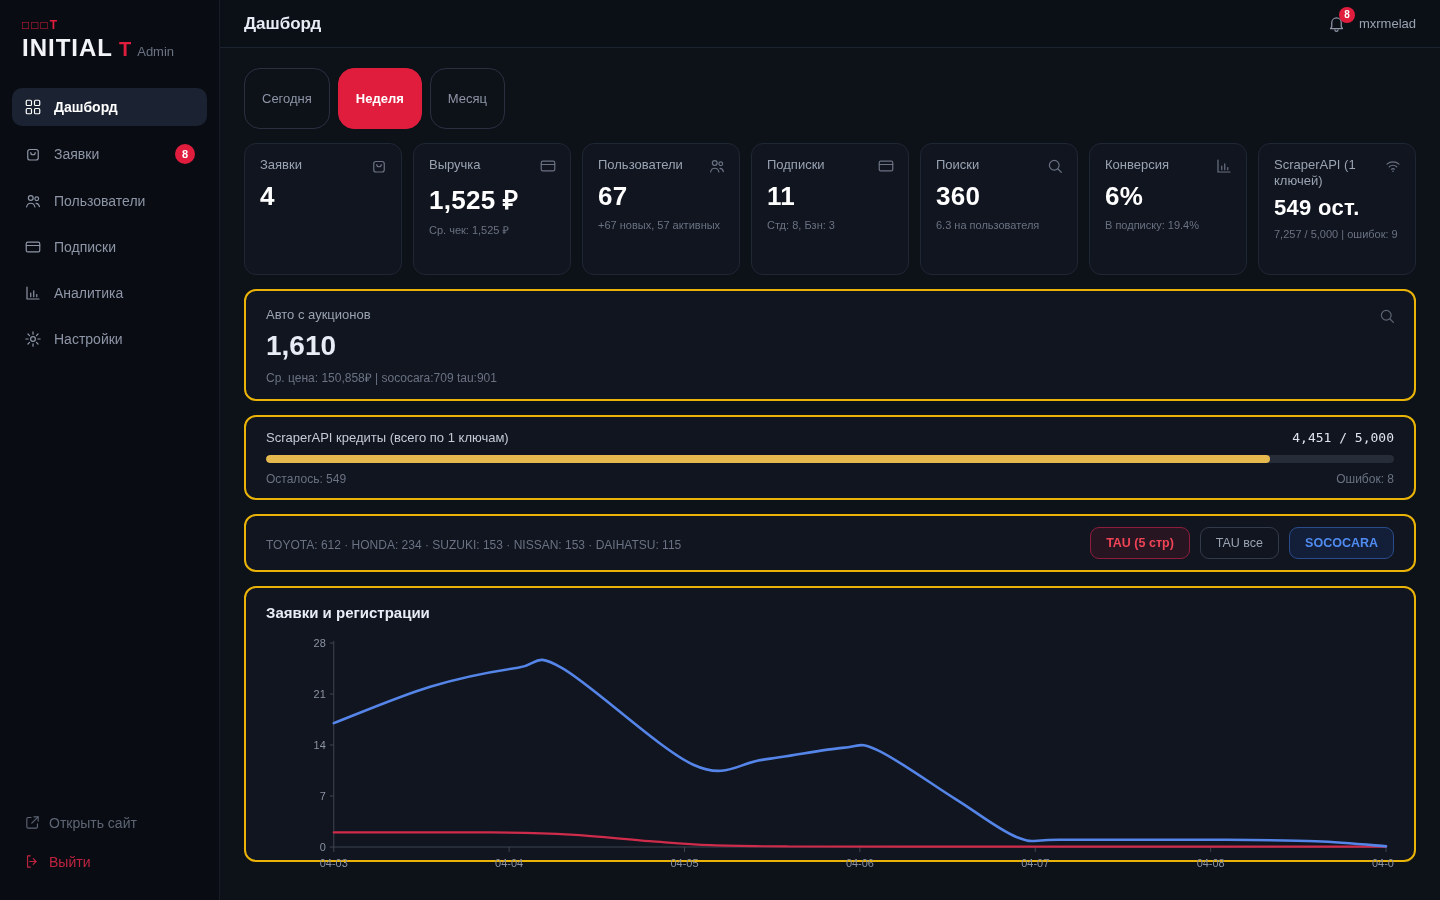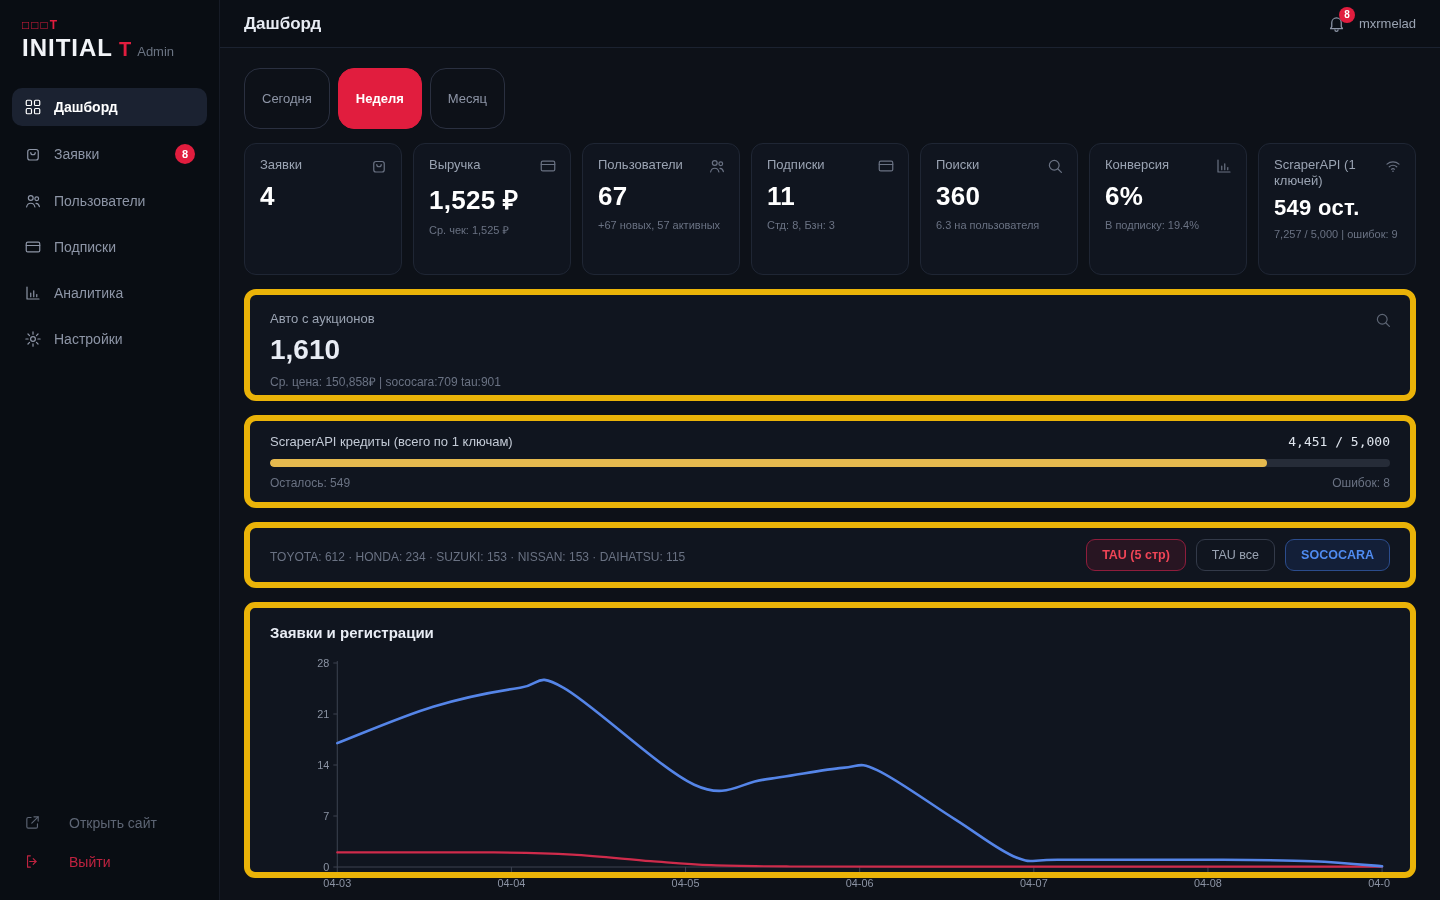--- a/index.html
+++ b/index.html
@@ -16,21 +16,21 @@
   .logo-t { font-size:20px; font-weight:bold; color:#e11d3e; }
   .logo-admin { font-size:13px; color:#6a7382; }
   nav { display:flex; flex-direction:column; }
   .nav-item { display:flex; align-items:center; gap:12px; margin:0 12px 8px; padding:10px 12px;
     border-radius:10px; color:#8d95a6; font-size:14px; cursor:pointer; position:relative; }
   .nav-item .icon { width:18px; height:18px; flex:0 0 18px; }
   .nav-item.active { background:#1b2231; color:#ffffff; font-weight:bold; }
   .nav-badge { margin-left:auto; background:#e11d3e; color:#fff; font-size:11px; font-weight:bold;
     min-width:20px; height:20px; border-radius:10px; display:flex; align-items:center; justify-content:center; padding:0 5px; }
   .sidebar-footer { margin-top:auto; padding:0 12px 22px; display:flex; flex-direction:column; gap:6px; }
-  .foot-item { display:flex; align-items:center; gap:28px; padding:8px 12px; font-size:14px; color:#5d6574; cursor:pointer;text-align:right; }
+  .foot-item { display:flex; align-items:center; gap:8px; padding:8px 12px; font-size:14px; color:#5d6574; cursor:pointer;text-align:right; }
   .foot-item .icon { width:17px; height:17px; }
   .foot-item.danger { color:#c02340; }
 
   
   .main { display:flex; flex-direction:column; min-width:0; }
   header { height:48px; background:#0b0f16; border-bottom:1px solid #1b2230; display:flex;
     align-items:center; justify-content:space-between; padding:0 24px; flex:0 0 48px; }
   .page-title { font-size:17px; font-weight:bold; }
   .header-right { display:flex; align-items:center; gap:12px; }
   .bell-wrap { position:relative; color:#8d95a6; cursor:pointer; width:20px; height:20px; }
@@ -50,21 +50,21 @@
   
   .stats { display:grid; grid-template-columns:repeat(7,1fr); gap:11px; }
   .stat-card { background:#10151f; border:1px solid #1f2634; border-radius:12px; height:132px; padding:13px 15px; position:relative; }
   .stat-label { font-size:13px; color:#9aa3b2; line-height:1.25; padding-right:24px; }
   .stat-icon { position:absolute; top:13px; right:13px; color:#6a7283; width:18px; height:18px; }
   .stat-icon .icon { width:18px; height:18px; }
   .stat-value { font-size:26px; font-weight:bold; color:#ffffff; margin-top:8px; letter-spacing:.3px; }
   .stat-card.small-value .stat-value { font-size:22px; margin-top:5px; }
   .stat-sub { font-size:11px; color:#6a7283; margin-top:6px; line-height:1.35; }
 
-  .card { background:#10151f; border:6px solid #eab308; border-radius:12px; }
+  .card { background:#10151f; border:2px solid #eab308; border-radius:12px; }
 
   
   .auction-card { padding:16px 20px; position:relative; height:112px; }
   .auction-label { font-size:13px; color:#9aa3b2; }
   .auction-value { font-size:28px; font-weight:bold; margin-top:8px; }
   .auction-sub { font-size:12px; color:#6a7283; margin-top:7px; }
   .auction-search { position:absolute; top:16px; right:18px; color:#5d6574; cursor:pointer; }
   .auction-search .icon { width:18px; height:18px; }
 
   
@@ -81,21 +81,21 @@
   .lots-title { font-size:14px; font-weight:bold; color:#f2f4f8; }
   .lots-breakdown { font-size:12px; color:#6a7283; margin-top:3px; }
   .lots-buttons { display:flex; gap:10px; }
   .lot-btn { font-size:12.5px; font-weight:bold; border-radius:9px; padding:8px 15px; cursor:pointer;
     background:transparent; border:1px solid #333a49; color:#9aa3b2; font-family:inherit; }
   .lot-btn.red { background:rgba(190,24,60,.14); border-color:#8e1d3c; color:#ef4456; }
   .lot-btn.ghost { font-weight:normal; }
   .lot-btn.blue { background:#131f38; border-color:#2b4c8c; color:#4f8bf0; }
 
   
-  .chart-card { padding:16px 20px 0; height:276px;border-radius:11px; }
+  .chart-card { padding:16px 20px 0; height:276px; }
   .chart-title { font-size:15px; font-weight:bold; margin-bottom:8px; }
   #chart { display:block; width:100%; height:262px; }
   .axis { stroke:#3d4452; stroke-width:1; fill:none; }
   .tick-label { font-size:11px; fill:#8b93a3; font-family:"Liberation Sans",sans-serif; }
   .series-path { fill:none; stroke-linecap:round; stroke-linejoin:round; }
 </style>
 </head>
 <body>
 
 <div class="app">

